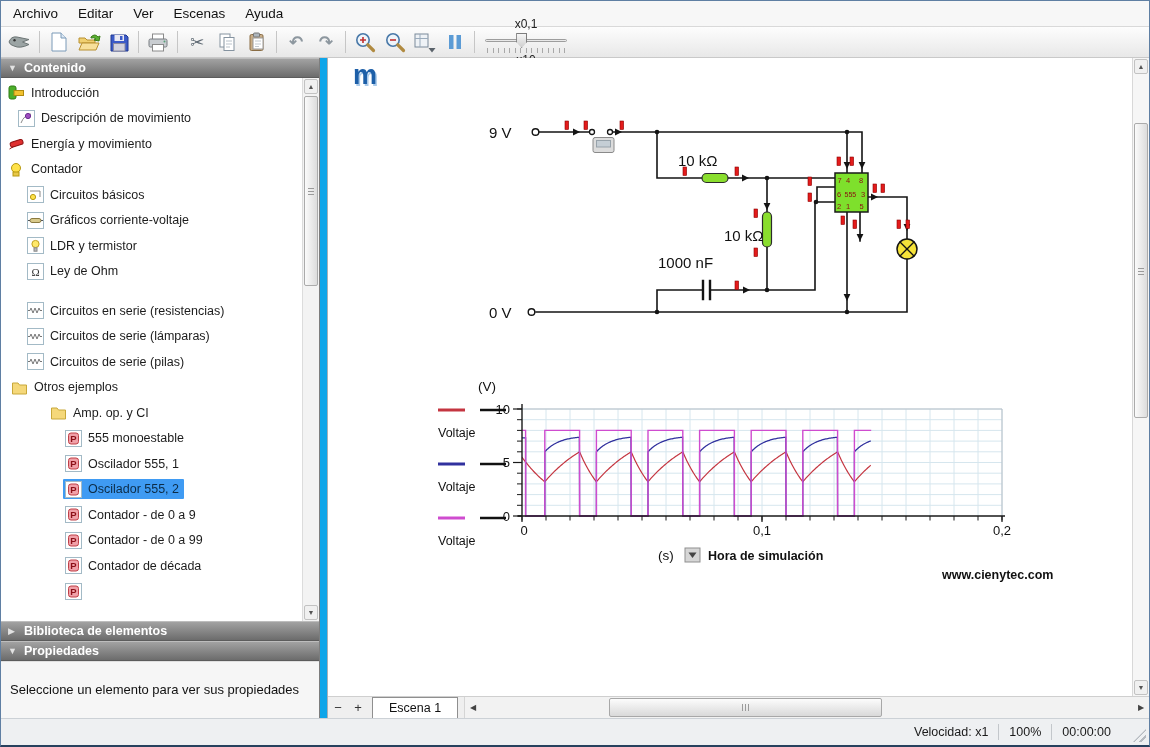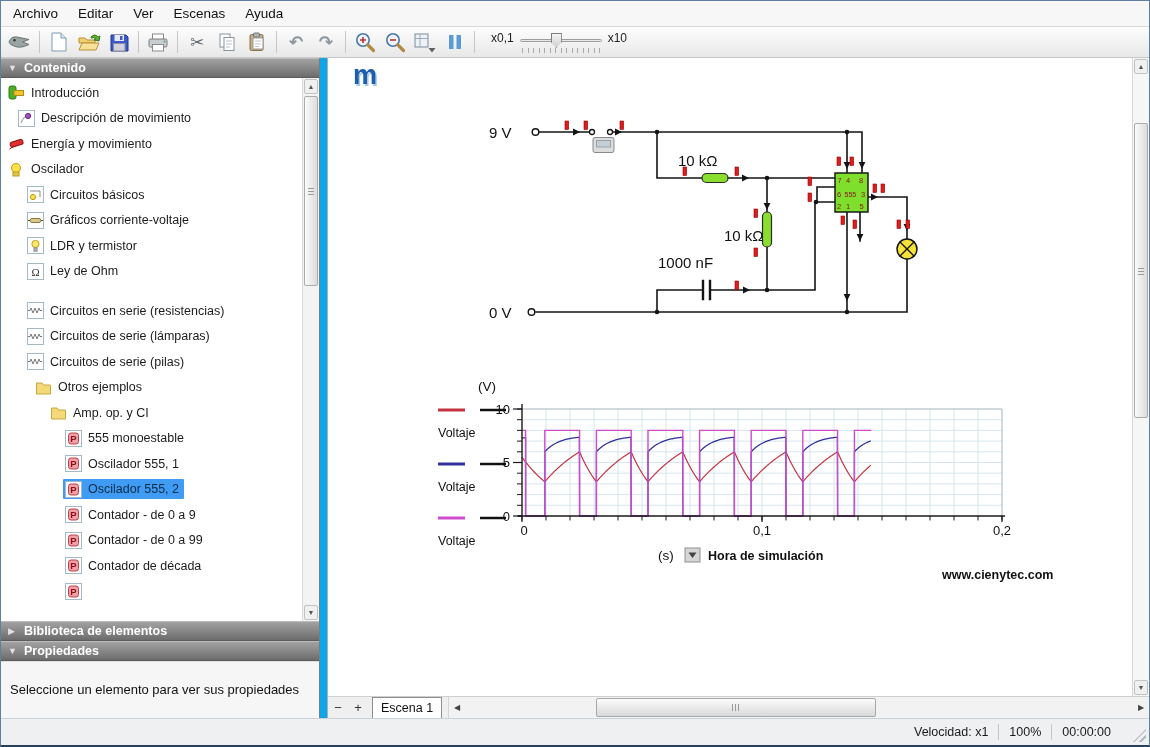--- a/index.html
+++ b/index.html
@@ -8,21 +8,21 @@
 
   
   #menubar { position:absolute; left:0; top:0; right:0; height:26px; background:#f7f7f7; border-bottom:1px solid #d9d9d9; display:flex; align-items:center; padding-left:2px; }
   .menu-item { padding:4px 10px; font-size:13.5px; color:#111; cursor:default; }
 
   
   #toolbar { position:absolute; left:0; top:26px; right:0; height:31px; background:linear-gradient(#fdfdfd,#e8e8e8); border-bottom:1px solid #c9c9c9; display:flex; align-items:center; padding-left:4px; }
   .tbtn { width:28px; height:26px; display:flex; align-items:center; justify-content:center; margin:0 1px; }
   .tsep { width:1px; height:22px; background:#c6c6c6; margin:0 4px; }
   .glyphbtn { font-size:17px; color:#8d979f; font-weight:bold; line-height:1; }
-  #speed-group { display:flex; margin-left:6px; }
+  #speed-group { display:flex; align-items:center; margin-left:6px;flex-direction:column; }
   .speed-label { font-size:12px; color:#222; margin:0 6px; }
   #speed-slider { position:relative; width:82px; height:22px; }
   #speed-track { position:absolute; left:0; right:0; top:8px; height:3px; background:#e9e9e9; border:1px solid #9d9d9d; border-radius:2px; }
   #speed-thumb { position:absolute; left:38%; top:2px; width:11px; height:15px; background:linear-gradient(#f6f6f6,#cfcfcf); border:1px solid #7d7d7d; clip-path:polygon(0 0,100% 0,100% 60%,50% 100%,0 60%); }
   #speed-ticks { position:absolute; left:2px; right:2px; bottom:0px; height:5px; background:repeating-linear-gradient(90deg,#a8a8a8 0 1px,transparent 1px 5.5px); }
 
   
   #sidebar { position:absolute; left:0; top:57px; width:319px; bottom:27px; background:#fff; border-right:1px solid #7d7d7d; display:flex; flex-direction:column; }
   .panel-header { height:20px; flex:none; background:linear-gradient(#a2a2a2,#6c6c6c); border-top:1px solid #bdbdbd; border-bottom:1px solid #5c5c5c; color:#fff; font-size:12.5px; font-weight:bold; display:flex; align-items:center; padding-left:7px; }
   .panel-arrow { width:16px; font-size:9px; color:#e2e2e2; }
@@ -41,21 +41,21 @@
   #props-body { flex:1; background:#f6f6f6; border-top:1px solid #e0e0e0; padding:20px 8px 0 9px; }
   #props-hint { font-size:13px; color:#111; }
 
   
   #canvas { position:absolute; left:326px; top:57px; right:0; bottom:27px; background:#fff; border-left:1px solid #a9afb5; }
   #scene-svg { position:absolute; left:0; top:0; }
   #canvas-vscroll { position:absolute; right:0; top:0; width:17px; bottom:22px; background:#f6f6f6; border-left:1px solid #d8d8d8; }
   
   #tabrow { position:absolute; left:0; right:0; bottom:0; height:22px; background:#efefef; border-top:1px solid #cfcfcf; display:flex; align-items:stretch; }
   .scene-btn { width:20px; font-size:13px; color:#333; display:flex; align-items:center; justify-content:center; }
-  #scene-tab { margin-left:4px; padding:0 8px; background:#fff; border:1px solid #8f8f8f; border-bottom:none; font-size:12.5px; color:#111; display:flex; align-items:center; }
+  #scene-tab { margin-left:4px; padding:0 16px; background:#fff; border:1px solid #8f8f8f; border-bottom:none; font-size:12.5px; color:#111; display:flex; align-items:center; }
   #hscroll { flex:1; position:relative; margin-left:6px; background:#f2f2f2; border-left:1px solid #d5d5d5; }
   .hsb-arrow { position:absolute; top:2px; bottom:2px; width:16px; color:#444; font-size:8px; display:flex; align-items:center; justify-content:center; }
   #hsb-thumb { position:absolute; left:21%; width:40%; top:1px; bottom:1px; background:linear-gradient(#fcfcfc,#d9d9d9); border:1px solid #a8a8a8; border-radius:2px; }
   #hsb-thumb::after { content:""; position:absolute; top:5px; bottom:5px; left:50%; width:9px; margin-left:-4px; background:repeating-linear-gradient(90deg,#9a9a9a 0 1px,transparent 1px 3px); }
 
   
   #statusbar { position:absolute; left:0; right:0; bottom:0; height:27px; background:#eef0f2; border-top:1px solid #ccd1d6; display:flex; align-items:center; justify-content:flex-end; padding-right:28px; }
   .status-item { font-size:12.5px; color:#1a1a1a; padding:0 10px; }
   .status-sep { width:1px; height:16px; background:#c3c7cb; }
   #resize-grip { position:absolute; right:3px; bottom:3px; width:13px; height:13px; background:repeating-linear-gradient(135deg,transparent 0 3px,#b5bac0 3px 5px); clip-path:polygon(100% 0,100% 100%,0 100%); }
@@ -219,21 +219,21 @@
             </span>
           </div>
           <div class="tree-row" style="padding-left: 5px;">
             <span class="row-inner">
               <span class="tico">
                 <svg width="17" height="17">
                   <circle cx="8" cy="7" r="4.5" fill="#ffe24a" stroke="#b89a10"></circle>
                   <rect x="5" y="11" width="6" height="4" fill="#e8c84a" stroke="#b89a10"></rect>
                 </svg>
               </span>
-              <span class="tlabel">Oscilador</span>
+              <span class="tlabel">Contador</span>
             </span>
           </div>
           <div class="tree-row" style="padding-left: 24px;">
             <span class="row-inner">
               <span class="tico">
                 <svg width="17" height="17">
                   <rect x="0.5" y="0.5" width="16" height="16" fill="#fff" stroke="#a3bac6"></rect>
                   <path d="M3 5 h10 v6" stroke="#8a8a8a" fill="none"></path>
                   <circle cx="6" cy="11" r="2.6" fill="#ffe24a" stroke="#b89a10"></circle>
                 </svg>
@@ -302,21 +302,21 @@
             <span class="row-inner">
               <span class="tico">
                 <svg width="17" height="17">
                   <rect x="0.5" y="0.5" width="16" height="16" fill="#fff" stroke="#a3bac6"></rect>
                   <path d="M1 8.5 h2 l1 -2.5 2 5 2 -5 2 5 2 -5 1 2.5 h2" stroke="#777" fill="none"></path>
                 </svg>
               </span>
               <span class="tlabel">Circuitos de serie (pilas)</span>
             </span>
           </div>
-          <div class="tree-row" style="padding-left: 32px;">
+          <div class="tree-row" style="padding-left: 8px;">
             <span class="row-inner">
               <span class="tico">
                 <svg width="17" height="17">
                   <path d="M1.5 4 h5.5 l1.5 2 h7 v9 h-14 z" fill="#f5d87a" stroke="#c8a83a"></path>
                 </svg>
               </span>
               <span class="tlabel">Otros ejemplos</span>
             </span>
           </div>
           <div class="tree-row" style="padding-left: 47px;">

